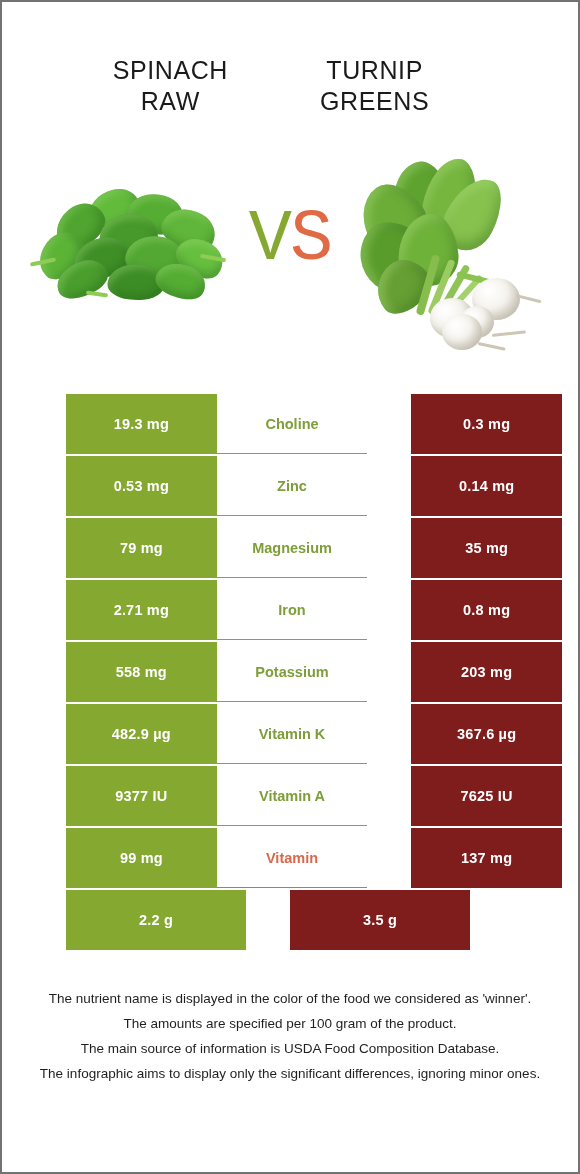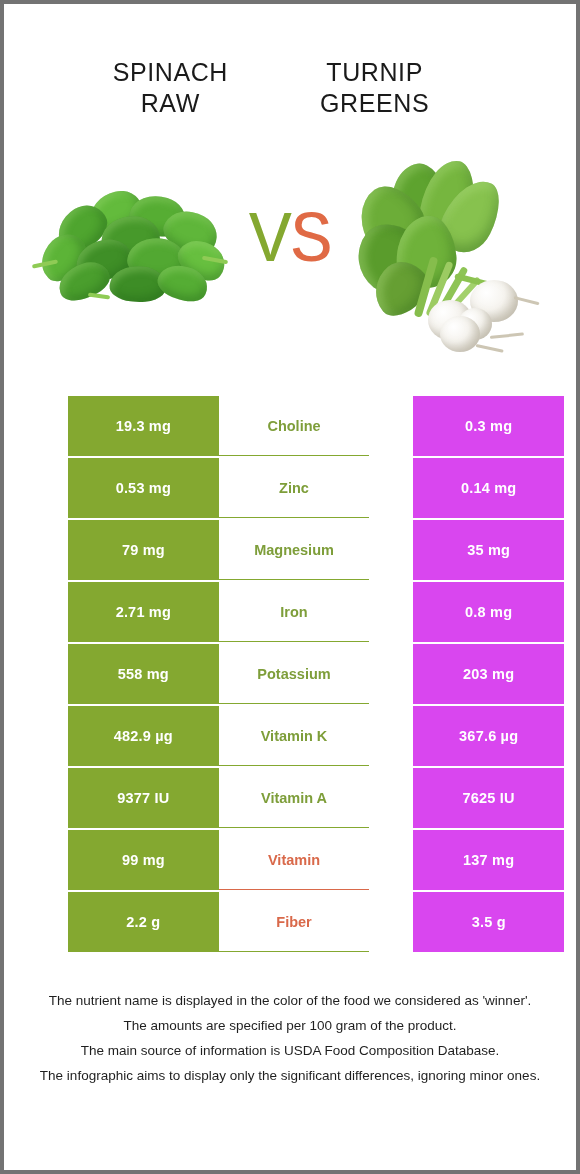--- a/index.html
+++ b/index.html
@@ -10,21 +10,21 @@
     height: 1174px;
     background: #ffffff;
     font-family: "Liberation Sans", sans-serif;
   }
 
   .page {
     position: relative;
     width: 580px;
     height: 1174px;
     background: #ffffff;
-    border: 4px solid #737373;
+    border: 2px solid #737373;
     overflow: hidden;
   }
 
   
   .header {
     display: flex;
     width: 100%;
     padding: 22px 20px 0 20px;
   }
   .header-col {
@@ -134,21 +134,21 @@
     font-size: 14.5px;
     font-weight: 700;
   }
   .cell.left, .cell.right {
     width: 180px;
     color: #ffffff;
     letter-spacing: 0.2px;
     margin-left: 44px;
   }
   .cell.left  { background: #84A830; }
-  .cell.right { background: #d946ef; }
+  .cell.right { background: #7f1d1d; }
   .cell.mid {
     width: 180px;
     background: #ffffff;
     font-size: 14.5px;
     font-weight: 700;
     border-bottom: 1px solid #84A830;
   }
   .row.win-right .cell.mid { border-bottom-color: #D9694A; }
   .row:last-child .cell.mid { border-bottom: 1px solid #84A830; }
   .row.win-left  .cell.mid { color: #7E9E3A; }
@@ -277,21 +277,20 @@
     </div>
 
     <div class="row win-right">
       <div class="cell left">99 mg</div>
       <div class="cell mid">Vitamin</div>
       <div class="cell right">137 mg</div>
     </div>
 
     <div class="row win-right">
       <div class="cell left">2.2 g</div>
-      <div class="cell mid">Fiber</div>
       <div class="cell right">3.5 g</div>
     </div>
 
   </div>
 
   <div class="footnotes">
     <p>The nutrient name is displayed in the color of the food we considered as 'winner'.</p>
     <p>The amounts are specified per 100 gram of the product.</p>
     <p>The main source of information is USDA Food Composition Database.</p>
     <p>The infographic aims to display only the significant differences, ignoring minor ones.</p>

